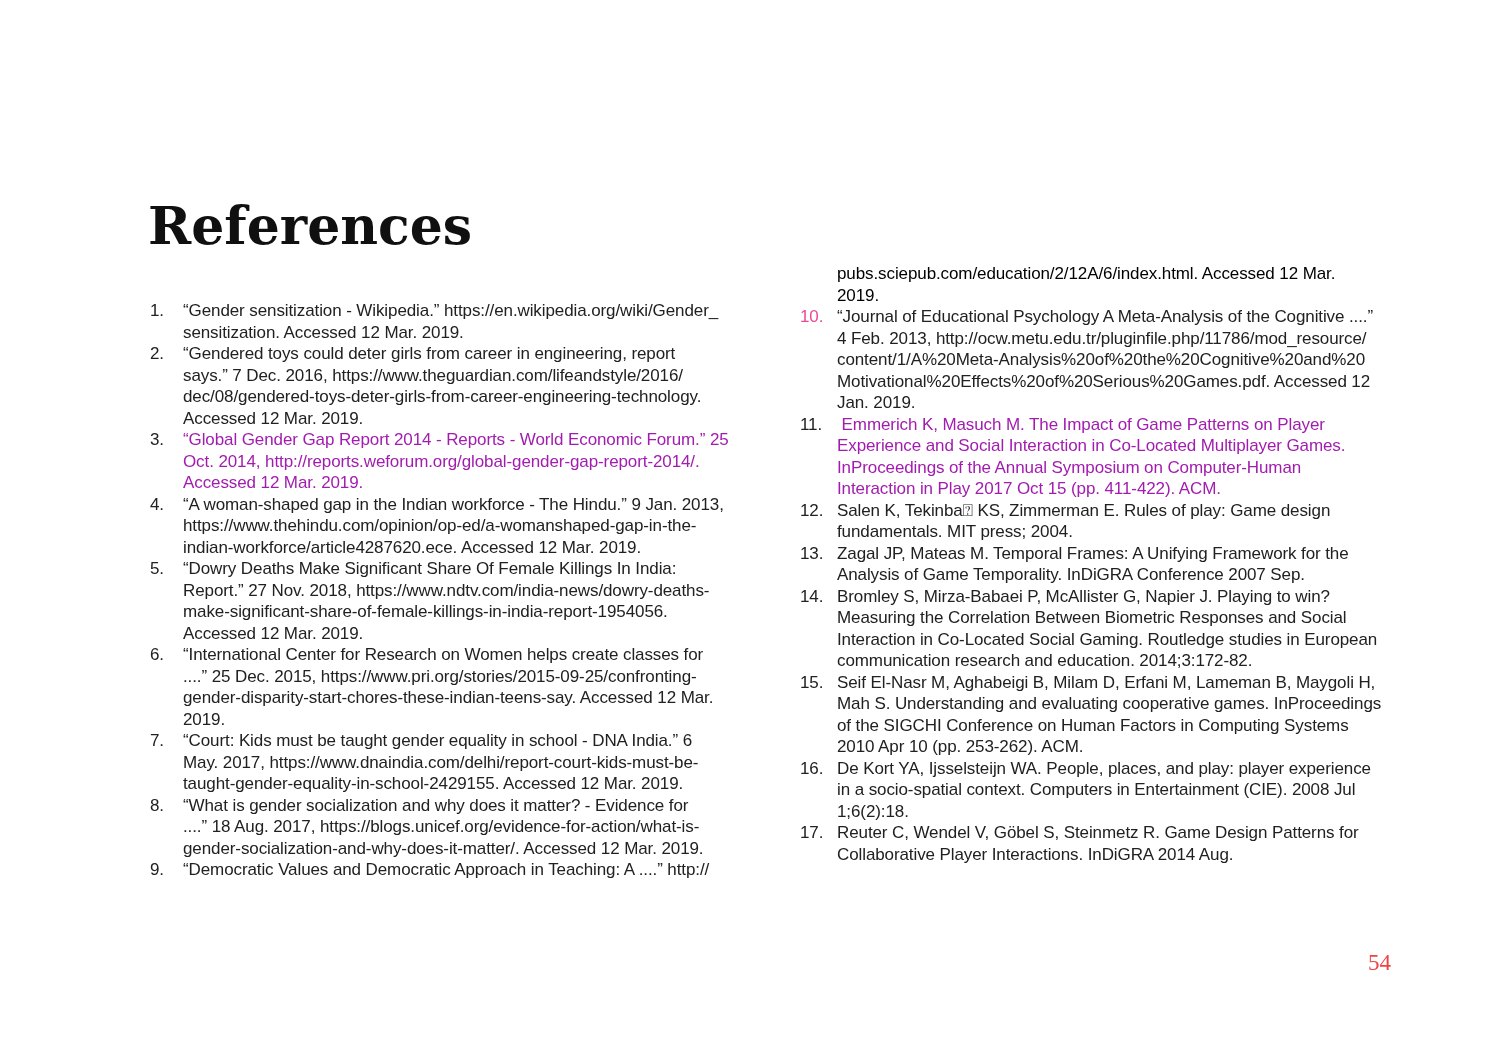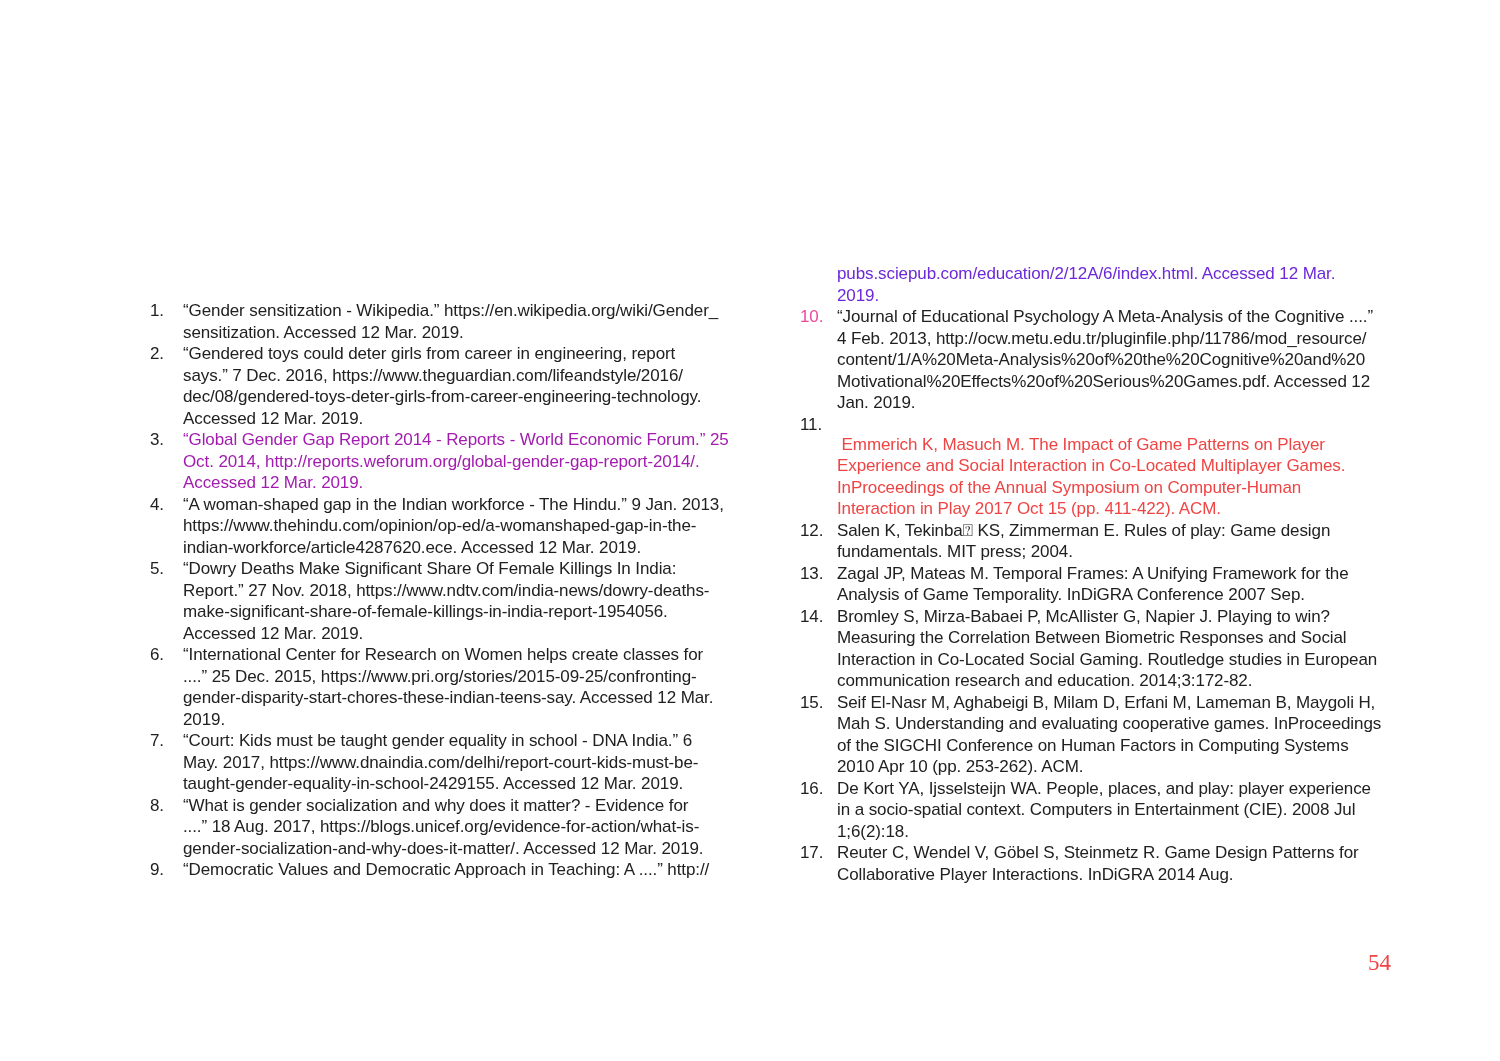--- a/index.html
+++ b/index.html
@@ -54,20 +54,21 @@
     top: 950px;
     font-family: "Liberation Serif", "DejaVu Serif", serif;
     font-size: 23px;
     color: #3a3a3a;
   }
 </style>
 </head>
 <body>
 
 <div class="page" style="background: rgb(255, 255, 255);">
+  <h1 class="page-title" style="color: rgb(16, 16, 16);">References</h1>
 
   <div id="ref-col-left" class="ref-column col-left">
       <div class="ref-item">
         <div class="ref-num" style="color: rgb(33, 33, 33);">1.</div>
         <div class="ref-text" style="color: rgb(33, 33, 33);">“Gender sensitization - Wikipedia.” https://en.wikipedia.org/wiki/Gender_
 sensitization. Accessed 12 Mar. 2019.</div>
       </div>
       <div class="ref-item">
         <div class="ref-num" style="color: rgb(33, 33, 33);">2.</div>
         <div class="ref-text" style="color: rgb(33, 33, 33);">“Gendered toys could deter girls from career in engineering, report
@@ -115,34 +116,34 @@
       </div>
       <div class="ref-item">
         <div class="ref-num" style="color: rgb(33, 33, 33);">9.</div>
         <div class="ref-text" style="color: rgb(33, 33, 33);">“Democratic Values and Democratic Approach in Teaching: A ....” http://</div>
       </div>
     </div>
 
   <div id="ref-col-right" class="ref-column col-right">
       <div class="ref-item">
         <div class="ref-num" style="color: rgb(33, 33, 33);"></div>
-        <div class="ref-text" style="color: #6d28d9;">pubs.sciepub.com/education/2/12A/6/index.html. Accessed 12 Mar.
+        <div class="ref-text" style="color: #000000;">pubs.sciepub.com/education/2/12A/6/index.html. Accessed 12 Mar.
 2019.</div>
       </div>
       <div class="ref-item">
         <div class="ref-num" style="color: #ec4899;">10.</div>
         <div class="ref-text" style="color: rgb(33, 33, 33);">“Journal of Educational Psychology A Meta-Analysis of the Cognitive ....”
 4 Feb. 2013, http://ocw.metu.edu.tr/pluginfile.php/11786/mod_resource/
 content/1/A%20Meta-Analysis%20of%20the%20Cognitive%20and%20
 Motivational%20Effects%20of%20Serious%20Games.pdf. Accessed 12
 Jan. 2019.</div>
       </div>
       <div class="ref-item">
         <div class="ref-num" style="color: rgb(33, 33, 33);">11.</div>
-        <div class="ref-text" style="color: #ef4444; margin-top: 20px;"> Emmerich K, Masuch M. The Impact of Game Patterns on Player
+        <div class="ref-text" style="color: #a21caf;"> Emmerich K, Masuch M. The Impact of Game Patterns on Player
 Experience and Social Interaction in Co-Located Multiplayer Games.
 InProceedings of the Annual Symposium on Computer-Human
 Interaction in Play 2017 Oct 15 (pp. 411-422). ACM.</div>
       </div>
       <div class="ref-item">
         <div class="ref-num" style="color: rgb(33, 33, 33);">12.</div>
         <div class="ref-text" style="color: rgb(33, 33, 33);">Salen K, Tekinba⍰ KS, Zimmerman E. Rules of play: Game design
 fundamentals. MIT press; 2004.</div>
       </div>
       <div class="ref-item">

